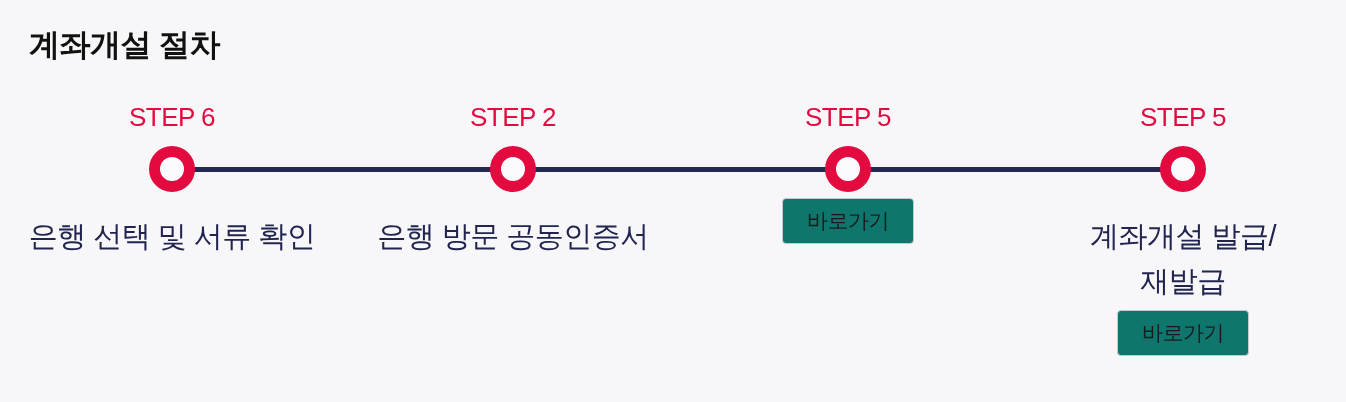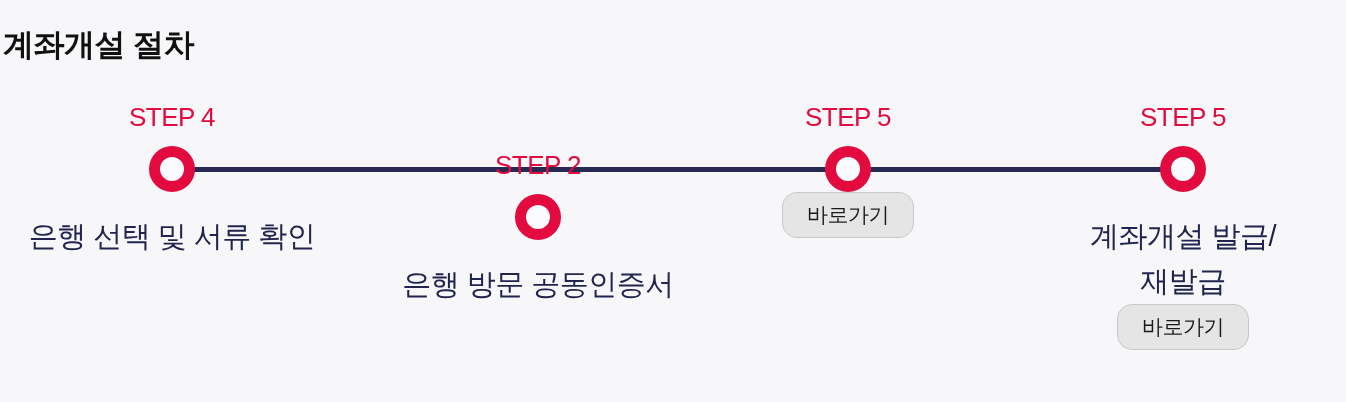--- a/index.html
+++ b/index.html
@@ -10,21 +10,21 @@
   }
   *{box-sizing:border-box;margin:0;padding:0;}
   html,body{width:1346px;height:402px;overflow:hidden;}
   body{
     background:var(--page-bg);
     font-family:"Liberation Sans","DejaVu Sans",sans-serif;
     position:relative;
   }
   .page-title{
     position:absolute;
-    left:3px;
+    left:29px;
     top:24px;
     font-size:31px;
     font-weight:700;
     color:#111111;
     letter-spacing:-0.5px;
   }
   .timeline{
     position:absolute;
     left:0;
     top:0;
@@ -65,48 +65,49 @@
   .step-title{
     margin-top:22px;
     font-size:29px;
     line-height:45px;
     color:var(--step-navy);
     text-align:center;
     white-space:pre-line;
     letter-spacing:-0.5px;
   }
   .shortcut-button{
+    margin-top:6px;
     padding:8px 24px;
     font-size:21px;
     line-height:28px;
     color:#1a1a1a;
-    background:#e5e5e5;
+    background:#0f766e;
     border:1px solid #c8c8c8;
-    border-radius:15px;
+    border-radius:4px;
     cursor:pointer;
     font-family:inherit;
     letter-spacing:-0.5px;
   }
 </style>
 </head>
 <body>
 
 <h1 class="page-title">계좌개설 절차</h1>
 
 <div class="timeline">
 
   <div class="connector" style="left:172px;width:1011px;"></div>
 
   <div class="step" style="left:172px;">
-    <div class="step-label">STEP 4</div>
+    <div class="step-label">STEP 6</div>
     <div class="step-circle"></div>
     <div class="step-title">은행 선택 및 서류 확인</div>
   </div>
 
-  <div class="step" style="left:538px;margin-top:48px;">
+  <div class="step" style="left:513px;">
     <div class="step-label">STEP 2</div>
     <div class="step-circle"></div>
     <div class="step-title">은행 방문 공동인증서</div>
   </div>
 
   <div class="step" style="left:848px;">
     <div class="step-label">STEP 5</div>
     <div class="step-circle"></div>
     <button class="shortcut-button">바로가기</button>
   </div>

